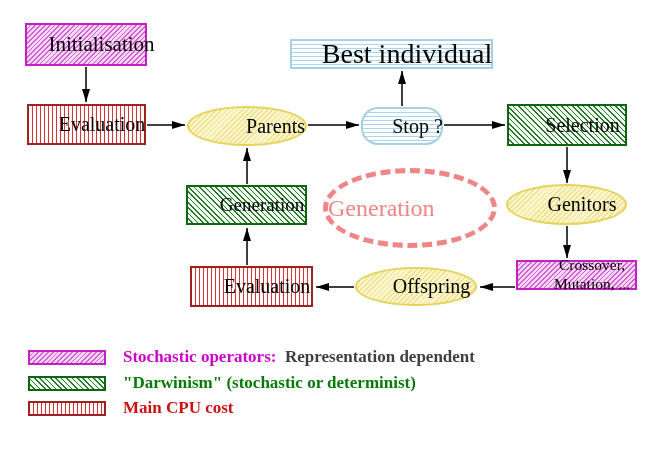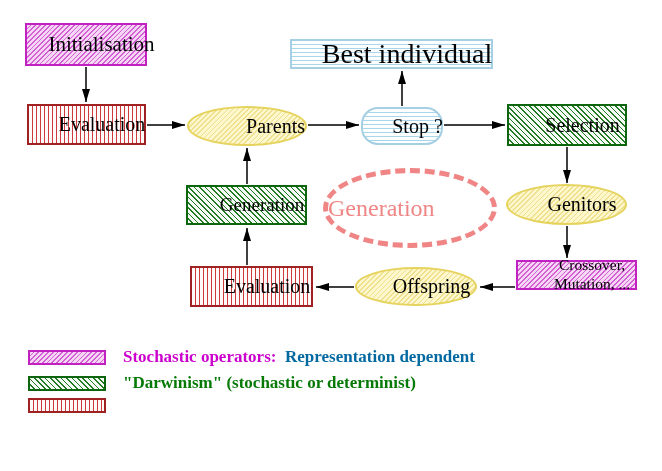--- a/index.html
+++ b/index.html
@@ -35,21 +35,21 @@
   .generation-ellipse{
     position:absolute;box-sizing:border-box;border:5px dashed #ef8585;border-radius:50%;
     display:flex;align-items:center;
     color:#ef8585;font-size:24px;
   }
   .arrow-layer{position:absolute;left:0;top:0;width:662px;height:471px;}
   .legend-row{position:absolute;display:flex;align-items:center;}
   .swatch{width:78px;height:15px;box-sizing:border-box;flex:0 0 auto;}
   .legend-text{margin-left:17px;font-size:17px;font-weight:bold;white-space:pre;}
   .lg-magenta{color:#cc00cc;}
-  .lg-yellow{color:#0369a1;}
+  .lg-yellow{color:#404040;}
   .lg-green{color:#067a06;}
   .lg-red{color:#cc1111;}
   .lg-cyan{color:#a0cde6;}
   .f21{font-size:21px;} .f22{font-size:20px;} .f20{font-size:28px;} .f19{font-size:19px;}
   .two-line{font-size:15.5px;line-height:1.2;white-space:pre-line;}
 </style>
 </head>
 <body>
 
 <div class="canvas">
@@ -127,16 +127,17 @@
     <div class="legend-text"><span class="lg-magenta">Stochastic operators:</span><span>  </span><span class="lg-yellow">Representation dependent</span></div>
   </div>
 
   <div class="legend-row" style="left:28px;top:373px;">
     <div class="swatch hatch-green"></div>
     <div class="legend-text lg-green">"Darwinism" (stochastic or determinist)</div>
   </div>
 
   <div class="legend-row" style="left:28px;top:398px;">
     <div class="swatch stripes-red"></div>
+    <div class="legend-text lg-red">Main CPU cost</div>
   </div>
 
 
 </div>
 
 </body></html>

